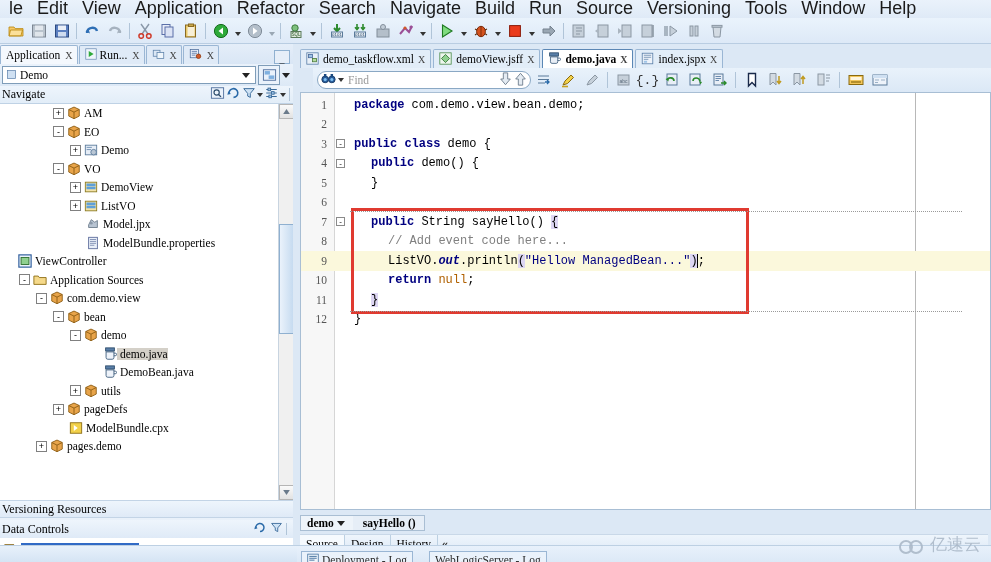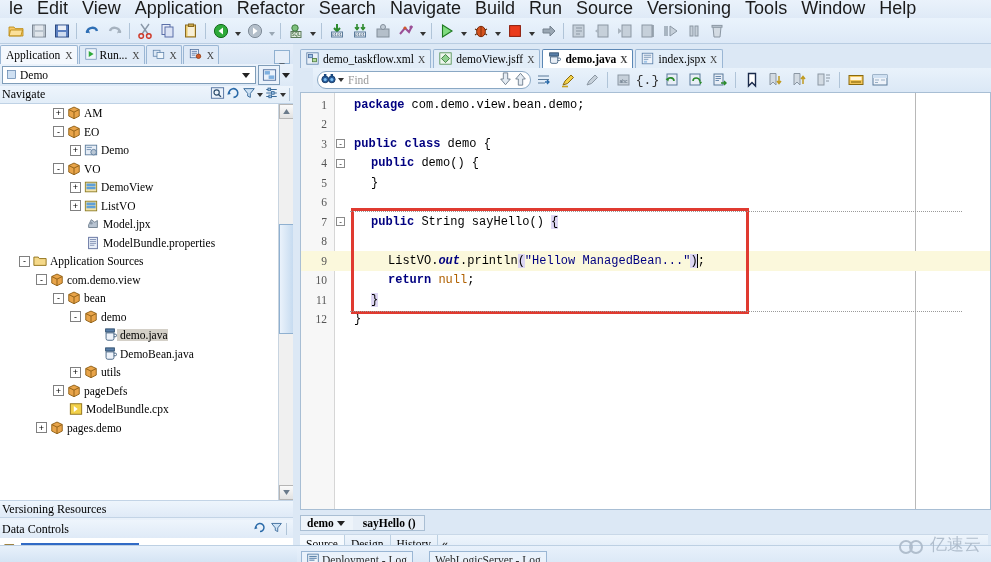--- a/index.html
+++ b/index.html
@@ -736,20 +736,32 @@
             <span class="spacer" style="width: 3px;"></span>
             <span style="display: inline-flex; flex: 0 0 auto;">
               <svg width="14" height="14" viewBox="0 0 16 16">
                 <rect x="3" y="1.5" width="10" height="13" fill="#e8eef8" stroke="#5a6a9a"></rect>
                 <path d="M4.5 4 H11.5 M4.5 6.2 H11.5 M4.5 8.4 H11.5 M4.5 10.6 H9.5" stroke="#7a8ab0"></path>
               </svg>
             </span>
             <span class="lbl">ModelBundle.properties</span>
           </div>
           <div class="trow">
+            <span class="spacer" style="width: 0px;"></span>
+            <span class="spacer" style="width: 13px;"></span>
+            <span class="spacer" style="width: 3px;"></span>
+            <span style="display: inline-flex; flex: 0 0 auto;">
+              <svg width="14" height="14" viewBox="0 0 16 16">
+                <rect x="1" y="1" width="14" height="14" fill="#eaf2fb" stroke="#2a5a9a" stroke-width="1.3"></rect>
+                <rect x="3.5" y="4" width="9" height="8" fill="#8fd08f" stroke="#2a6a2a"></rect>
+              </svg>
+            </span>
+            <span class="lbl">ViewController</span>
+          </div>
+          <div class="trow">
             <span class="spacer" style="width: 17px;"></span>
             <span class="expander">-</span>
             <span class="spacer" style="width: 3px;"></span>
             <span style="display: inline-flex; flex: 0 0 auto;">
               <svg width="14" height="14" viewBox="0 0 16 16">
                 <path d="M1 3.5 H6 L7.2 5.2 H15 V13 H1 Z" fill="#f5d98a" stroke="#8a6a10"></path>
               </svg>
             </span>
             <span class="lbl">Application Sources</span>
           </div>
@@ -1084,21 +1096,21 @@
       <div class="foldcol"></div>
       <div class="marginline"></div>
       <div class="codelines" id="codelines">
           <div class="cline"><span class="num">1</span><span class="fold"></span><span class="txt" style="padding-left: 4px;"><span class="kw">package</span><span> com.demo.view.bean.demo;</span></span></div>
           <div class="cline"><span class="num">2</span><span class="fold"></span><span class="txt" style="padding-left: 4px;"></span></div>
           <div class="cline"><span class="num">3</span><span class="fold"><span class="foldbox">-</span></span><span class="txt" style="padding-left: 4px;"><span class="kw">public class</span><span> demo {</span></span></div>
           <div class="cline"><span class="num">4</span><span class="fold"><span class="foldbox">-</span></span><span class="txt" style="padding-left: 21px;"><span class="kw">public</span><span> demo() {</span></span></div>
           <div class="cline"><span class="num">5</span><span class="fold"></span><span class="txt" style="padding-left: 21px;"><span>}</span></span></div>
           <div class="cline"><span class="num">6</span><span class="fold"></span><span class="txt" style="padding-left: 4px;"></span></div>
           <div class="cline"><span class="num">7</span><span class="fold"><span class="foldbox">-</span></span><span class="txt" style="padding-left: 21px;"><span class="kw">public</span><span> String sayHello() </span><span class="hlsel">{</span></span></div>
-          <div class="cline"><span class="num">8</span><span class="fold"></span></div>
+          <div class="cline"><span class="num">8</span><span class="fold"></span><span class="txt" style="padding-left: 38px;"><span class="cmt">// Add event code here...</span></span></div>
           <div class="cline hl"><span class="num">9</span><span class="fold"></span><span class="txt" style="padding-left: 38px;"><span>ListVO.</span><span class="fld">out</span><span>.println</span><span class="hlsel">(</span><span class="str">"Hellow ManagedBean..."</span><span class="hlsel">)</span><span>;</span></span></div>
           <div class="cline"><span class="num">10</span><span class="fold"></span><span class="txt" style="padding-left: 38px;"><span class="kw">return</span><span> </span><span class="nul">null</span><span>;</span></span></div>
           <div class="cline"><span class="num">11</span><span class="fold"></span><span class="txt" style="padding-left: 21px;"><span class="hlsel">}</span></span></div>
           <div class="cline"><span class="num">12</span><span class="fold"></span><span class="txt" style="padding-left: 4px;"><span>}</span></span></div>
         </div>
       <div class="redbox" id="redbox" style="top: 115px; left: 50px; width: 398px; height: 105.5px; border-color: rgb(224, 58, 48);"></div>
       <div class="caret" id="caret" style="left: 396px; top: 161px;"></div>
     <div class="dotline" style="top: 118px;"></div>
         <div class="dotline" style="top: 218px;"></div>
       </div>

